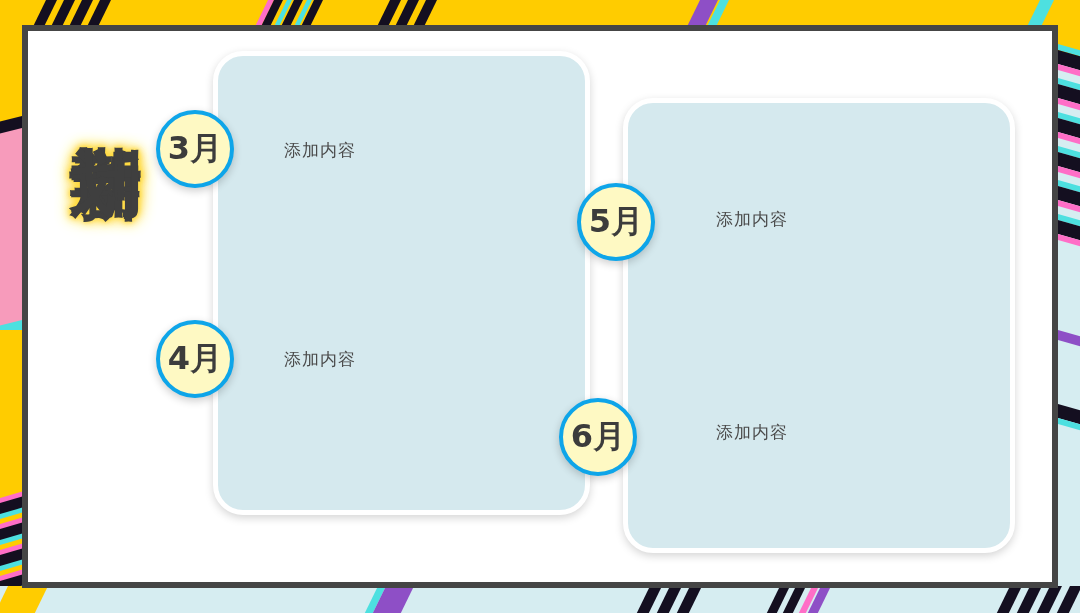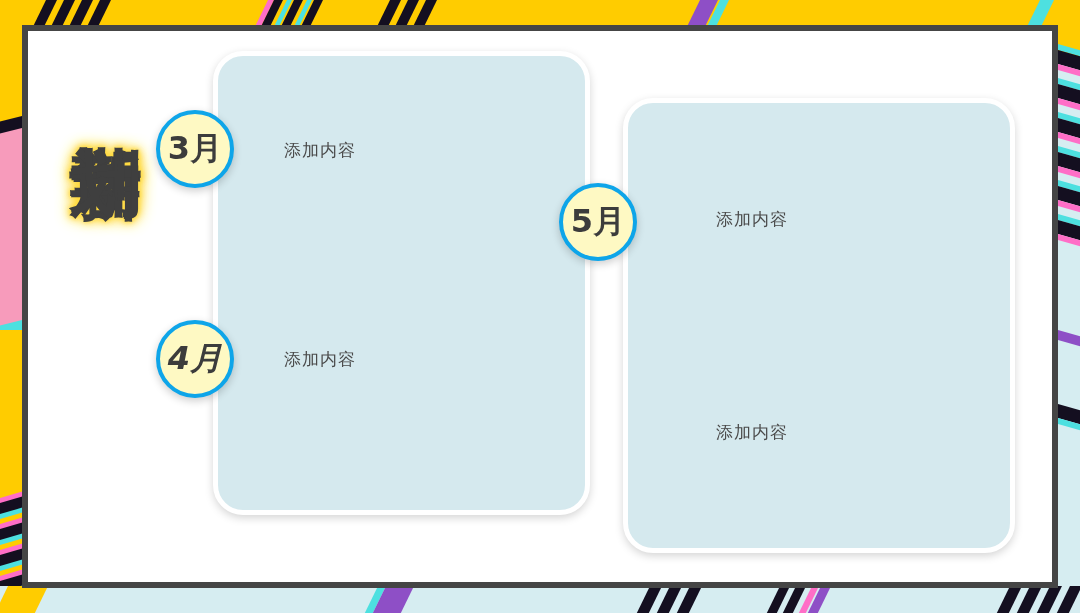--- a/index.html
+++ b/index.html
@@ -64,22 +64,22 @@
 
   
   .badge{
     position:absolute;width:78px;height:78px;border-radius:50%;
     background:#fef9c3;border:4px solid #0ea5e9;box-sizing:border-box;
     box-shadow:0 3px 8px rgba(0,0,0,.20);
     display:flex;align-items:center;justify-content:center;
     font-size:32px;font-weight:600;color:#3C3C3C;letter-spacing:0;
   }
   .b-mar{left:156px;top:110px;}
-  .b-apr{left:156px;top:320px;font-style:italic;}
-  .b-may{left:559px;top:183px;text-align:right;}
+  .b-apr{left:156px;top:320px;}
+  .b-may{left:577px;top:183px;text-align:right;}
   .b-jun{left:559px;top:398px;}
 </style>
 </head>
 <body>
 
 <div class="slide">
 
   <div class="band band-left">
     <div class="lb-black"></div>
     <div class="lb-pink-top"></div>
@@ -195,14 +195,15 @@
   <div class="panel panel-right"></div>
 
   <div class="ptext t-mar">添加内容</div>
   <div class="ptext t-apr">添加内容</div>
   <div class="ptext t-may">添加内容</div>
   <div class="ptext t-jun">添加内容</div>
 
   <div class="badge b-mar">3月</div>
   <div class="badge b-apr">4月</div>
   <div class="badge b-may">5月</div>
+  <div class="badge b-jun">6月</div>
 
 </div>
 
 </body></html>

